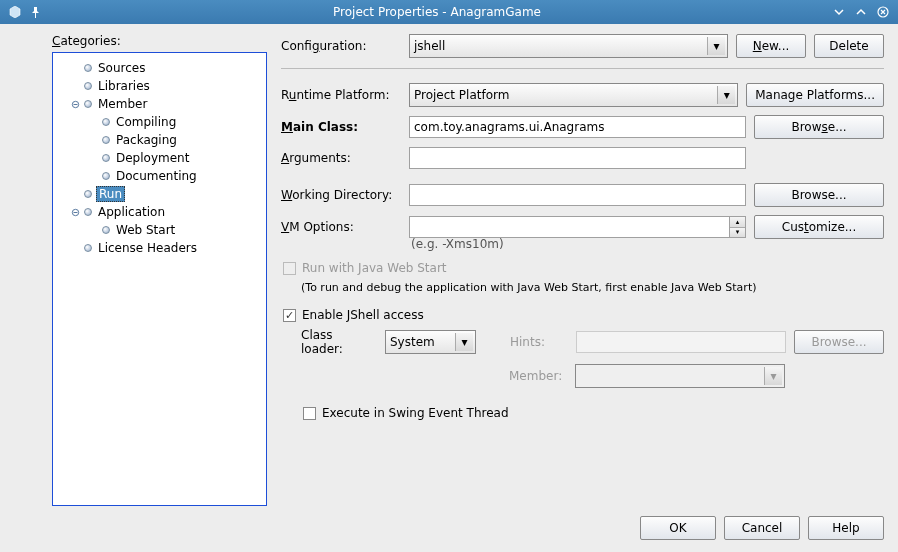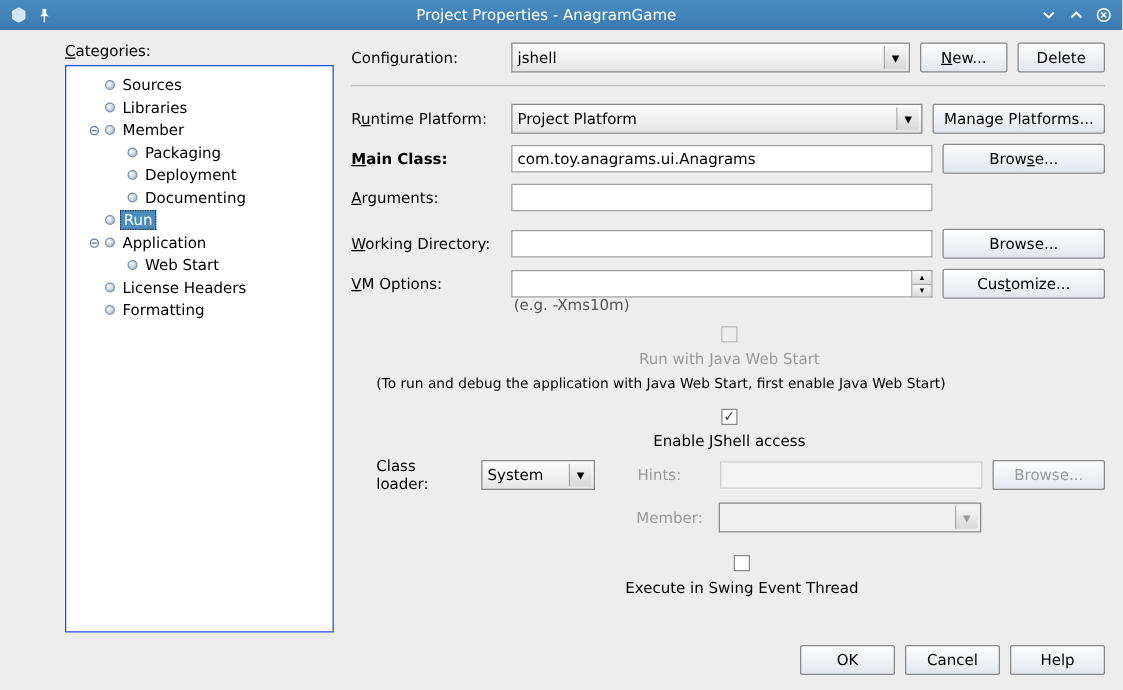--- a/index.html
+++ b/index.html
@@ -27,21 +27,21 @@
 .row .lbl { width: 120px; }
 .row .ul { text-decoration: underline; }
 .bold { font-weight: bold; }
 .input { height: 22px; border: 1px solid #a0a0a0; background: #fff; padding: 0 4px; flex: 1; }
 .combo { height: 24px; border: 1px solid #888; background: linear-gradient(to bottom, #fdfdfd, #e5e5e5); display: flex; align-items: center; padding: 0 4px; flex: 1; position: relative; cursor: pointer; }
 .combo .arrow { position: absolute; right: 2px; top: 2px; bottom: 2px; width: 18px; border-left: 1px solid #aaa; display: flex; align-items: center; justify-content: center; background: linear-gradient(to bottom, #f5f5f5, #d8d8d8); }
 .btn { height: 24px; min-width: 70px; border: 1px solid #888; background: linear-gradient(to bottom, #fdfdfd, #e2e6ec); padding: 0 8px; display: inline-flex; align-items: center; justify-content: center; cursor: pointer; border-radius: 2px; }
 .btn.disabled { color: #9a9a9a; cursor: default; }
 .hr { border: none; border-top: 1px solid #bbb; margin: 2px 0 14px 0; }
 .hint { color: #555; font-size: 12px; margin-left: 130px; margin-top: -4px; margin-bottom: 10px; }
-.chk-row { display: flex; align-items: center; gap: 6px; margin-bottom: 6px; flex-direction: column; }
+.chk-row { display: flex; align-items: center; gap: 6px; margin-bottom: 6px; }
 .checkbox { width: 13px; height: 13px; border: 1px solid #888; background: #fff; display: inline-flex; align-items: center; justify-content: center; }
 .checkbox.checked::after { content: "✓"; font-size: 11px; color: #333; line-height: 1; }
 .checkbox.disabled { background: #eee; border-color: #bbb; }
 .disabled-text { color: #9a9a9a; }
 .note { margin-left: 20px; margin-bottom: 14px; font-size: 11px; }
 .spinner-btns { width: 16px; height: 22px; border: 1px solid #a0a0a0; border-left: none; display: flex; flex-direction: column; }
 .spinner-btns div { flex: 1; display: flex; align-items: center; justify-content: center; background: linear-gradient(to bottom,#f5f5f5,#ddd); font-size: 7px; }
 .spinner-btns div:first-child { border-bottom: 1px solid #aaa; }
 .footer { display: flex; justify-content: flex-end; gap: 8px; padding-top: 10px; }
 .footer .btn { min-width: 76px; }
@@ -115,20 +115,26 @@
                 <rect x="2.5" y="4" width="4" height="1" fill="#5a7aa0"></rect>
               </svg>
             </span>
             <span class="bullet"></span>
             <span class="label">Member</span>
           </div>
           <div class="tree-row">
             <span class="spacer" style="width: 24px;"></span>
             <span class="handle"></span>
             <span class="bullet"></span>
+            <span class="label">Compiling</span>
+          </div>
+          <div class="tree-row">
+            <span class="spacer" style="width: 24px;"></span>
+            <span class="handle"></span>
+            <span class="bullet"></span>
             <span class="label">Packaging</span>
           </div>
           <div class="tree-row">
             <span class="spacer" style="width: 24px;"></span>
             <span class="handle"></span>
             <span class="bullet"></span>
             <span class="label">Deployment</span>
           </div>
           <div class="tree-row">
             <span class="spacer" style="width: 24px;"></span>
@@ -157,26 +163,20 @@
             <span class="spacer" style="width: 24px;"></span>
             <span class="handle"></span>
             <span class="bullet"></span>
             <span class="label">Web Start</span>
           </div>
           <div class="tree-row">
             <span class="spacer" style="width: 6px;"></span>
             <span class="handle"></span>
             <span class="bullet"></span>
             <span class="label">License Headers</span>
-          </div>
-          <div class="tree-row">
-            <span class="spacer" style="width: 6px;"></span>
-            <span class="handle"></span>
-            <span class="bullet"></span>
-            <span class="label">Formatting</span>
           </div>
         </div>
     </div>
 
     <div class="main">
       <div class="row">
         <div class="lbl">Confi<span class="ul">g</span>uration:</div>
         <div class="combo" style="flex:1">
           <span>jshell</span>
           <span class="arrow">▾</span>

